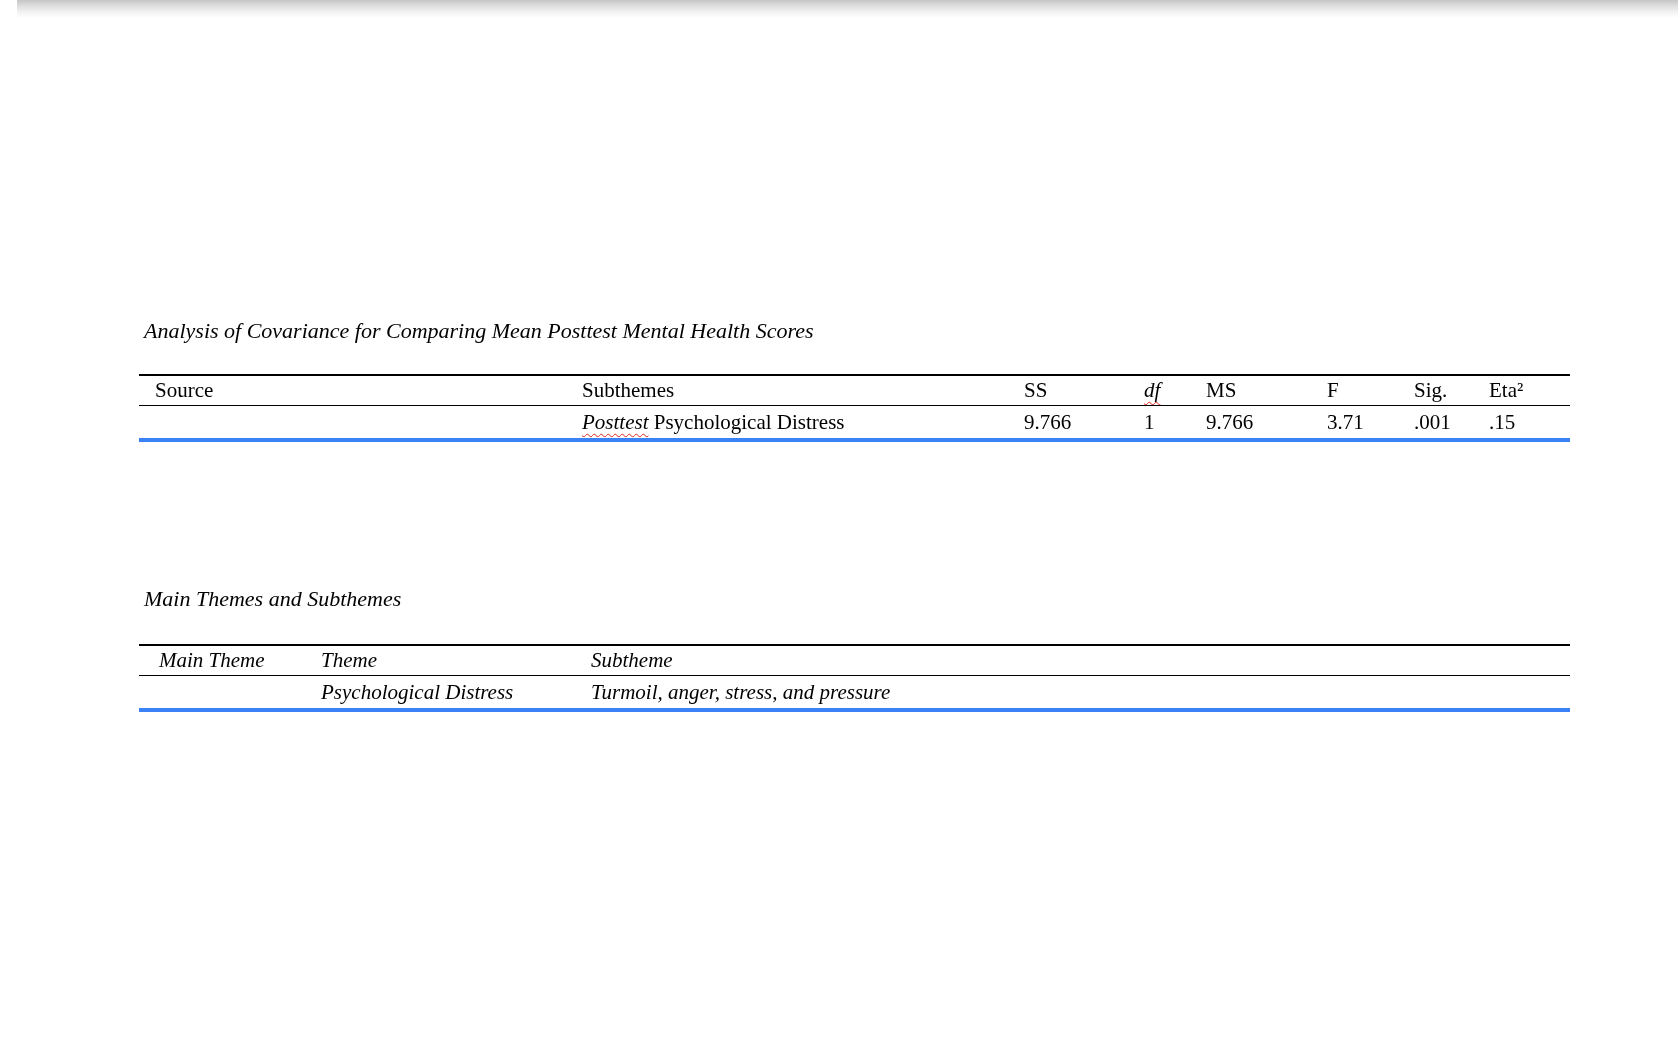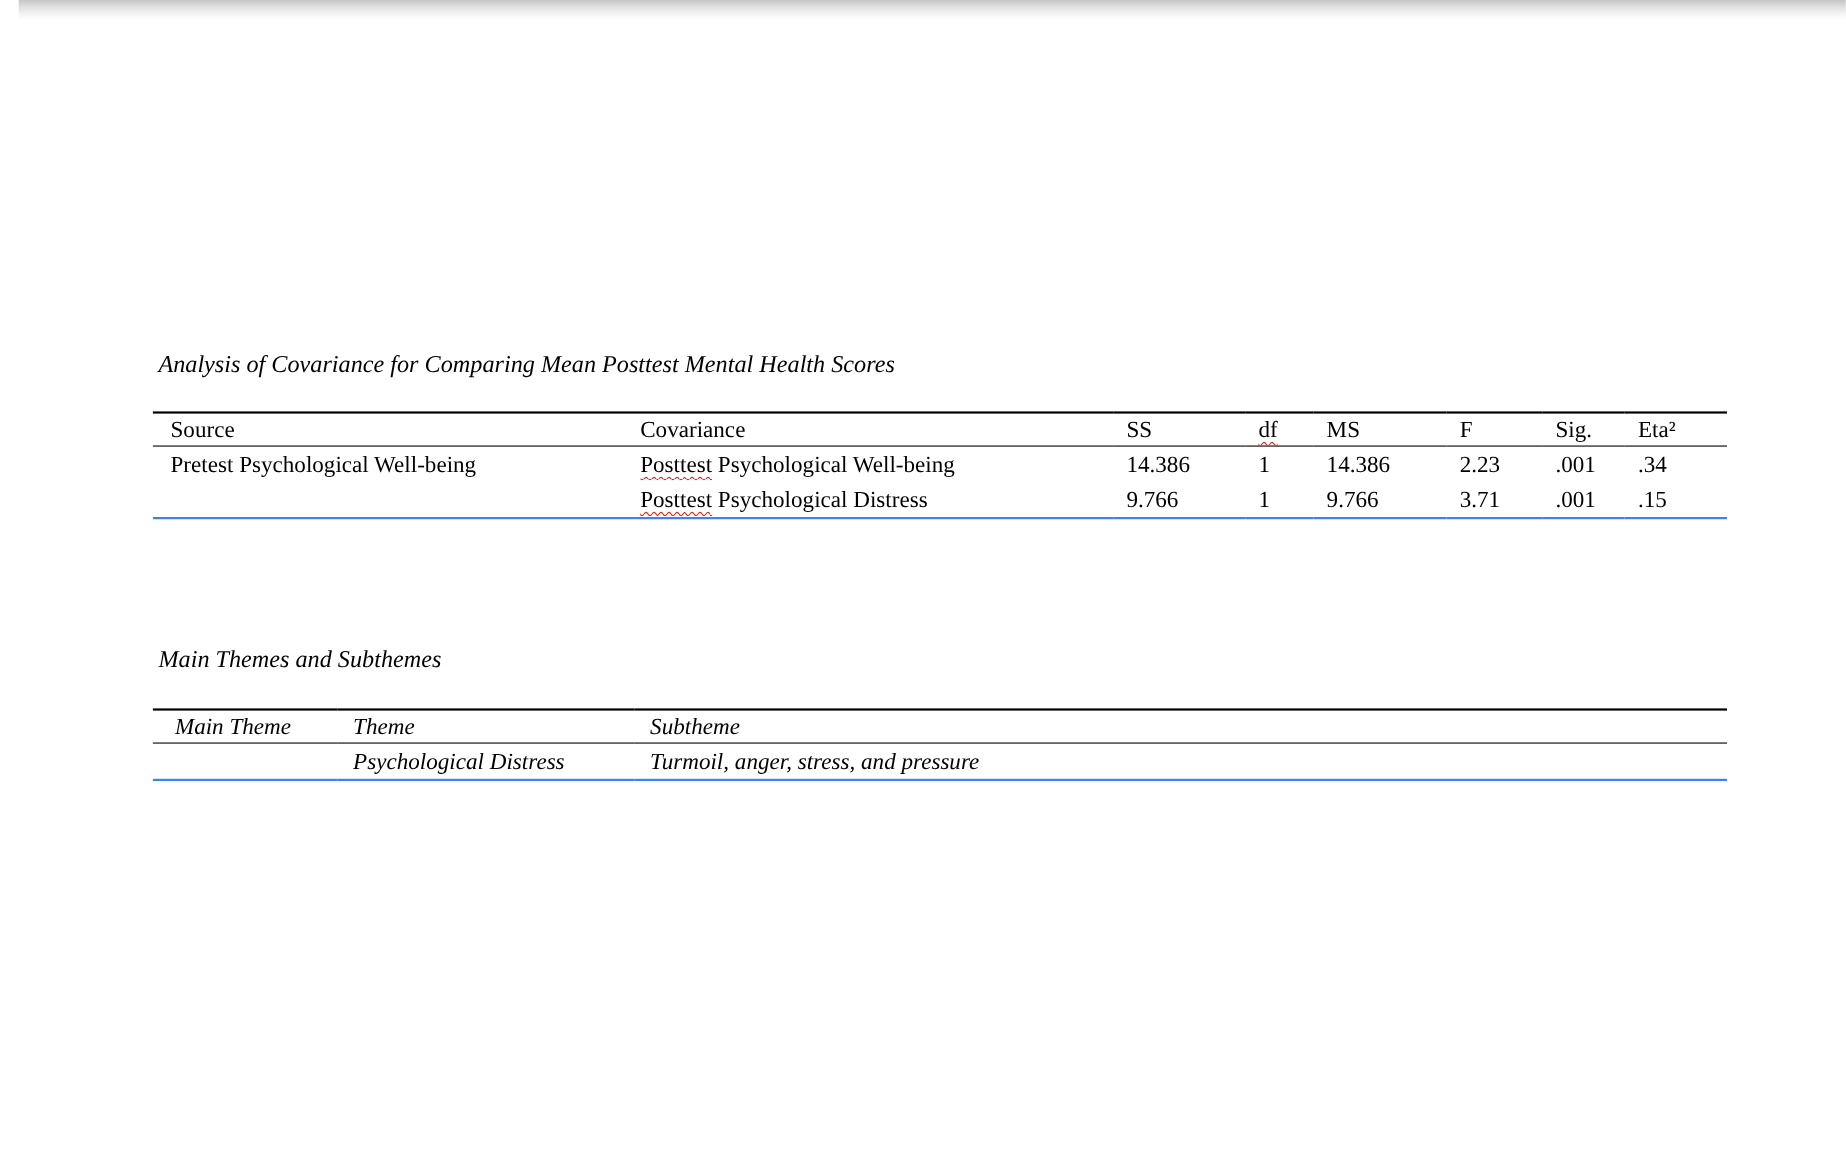--- a/index.html
+++ b/index.html
@@ -39,21 +39,21 @@
   #title-ancova { top: 318px; }
   #title-themes { top: 586px; }
 
   table.apa {
     position: absolute;
     left: 122px;
     width: 1431px;
     table-layout: fixed;
     border-collapse: collapse;
     border-top: 2px solid #000000;
-    border-bottom: 2px solid #3b82f6;
+    border-bottom: 4px solid #3b82f6;
     font-size: 21px;
   }
   #ancova-table { top: 374px; }
   #themes-table { top: 644px; }
 
   table.apa thead td {
     height: 29px;
     border-bottom: 1.5px solid #000000;
   }
   table.apa tbody td { height: 32px; }
@@ -67,20 +67,21 @@
   #themes-table td.first { padding-left: 20px; }
   #themes-table td { padding-left: 14px; font-style: italic; }
 
   .squiggle {
     text-decoration: underline;
     text-decoration-style: wavy;
     text-decoration-color: #e0241c;
     text-decoration-thickness: 1px;
     text-underline-offset: 4px;
     text-decoration-skip-ink: none;
+    font-style: italic;
   }
 </style>
 </head>
 <body>
 
 <div class="doc-page">
   <div class="top-shadow"></div>
 
   <div class="tbl-title" id="title-ancova">Analysis of Covariance for Comparing Mean Posttest Mental Health Scores</div>
 
@@ -91,40 +92,30 @@
         <col style="width:120px">
         <col style="width:62px">
       <col style="width:121px">
         <col style="width:87px">
         <col style="width:75px">
         <col style="width:93px">
     </colgroup>
     <thead>
       <tr>
         <td class="first">Source</td>
-        <td>Covariance</td>
+        <td>Subthemes</td>
         <td>SS</td>
         <td><span class="squiggle">df</span></td>
         <td>MS</td>
         <td>F</td>
         <td>Sig.</td>
         <td>Eta²</td>
       </tr>
     </thead>
     <tbody>
-      <tr>
-        <td class="first">Pretest Psychological Well-being</td>
-        <td><span class="squiggle">Posttest</span><span> Psychological Well-being</span></td>
-        <td>14.386</td>
-        <td>1</td>
-        <td>14.386</td>
-        <td>2.23</td>
-        <td>.001</td>
-        <td>.34</td>
-      </tr>
       <tr>
         <td class="first"></td>
         <td><span class="squiggle">Posttest</span><span> Psychological Distress</span></td>
         <td>9.766</td>
         <td>1</td>
         <td>9.766</td>
         <td>3.71</td>
         <td>.001</td>
         <td>.15</td>
       </tr>

